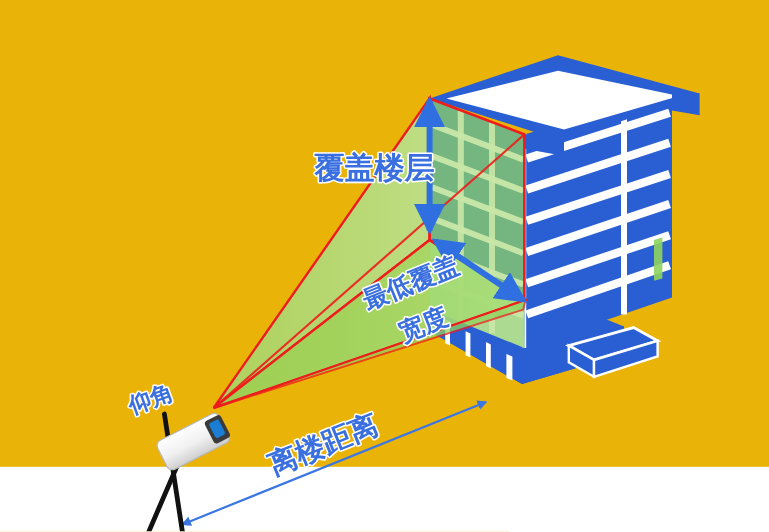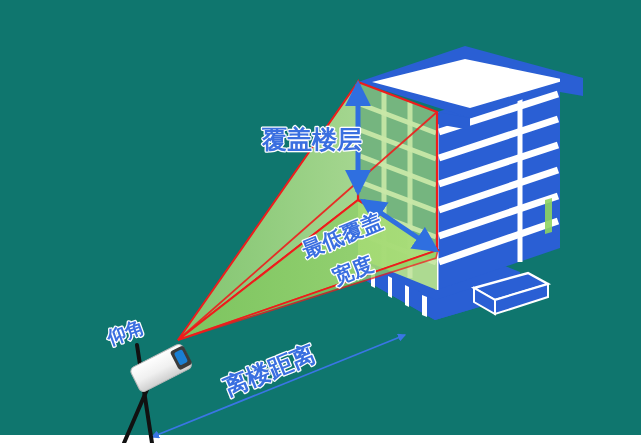--- a/index.html
+++ b/index.html
@@ -10,22 +10,22 @@
   body {
     width: 641px;
     height: 443px;
     font-family: "DejaVu Sans", "Liberation Sans", sans-serif;
     overflow: hidden;
     position: relative;
   }
   #stage {
     position: relative;
     width: 641px;
-    height: 435px;
-    background: #0f766e;
+    height: 389px;
+    background: #eab308;
   }
   #scene {
     position: absolute;
     left: 0;
     top: 0;
     width: 641px;
     height: 443px;
   }
   .lbl {
     font-family: "DejaVu Sans", "Liberation Sans", sans-serif;

